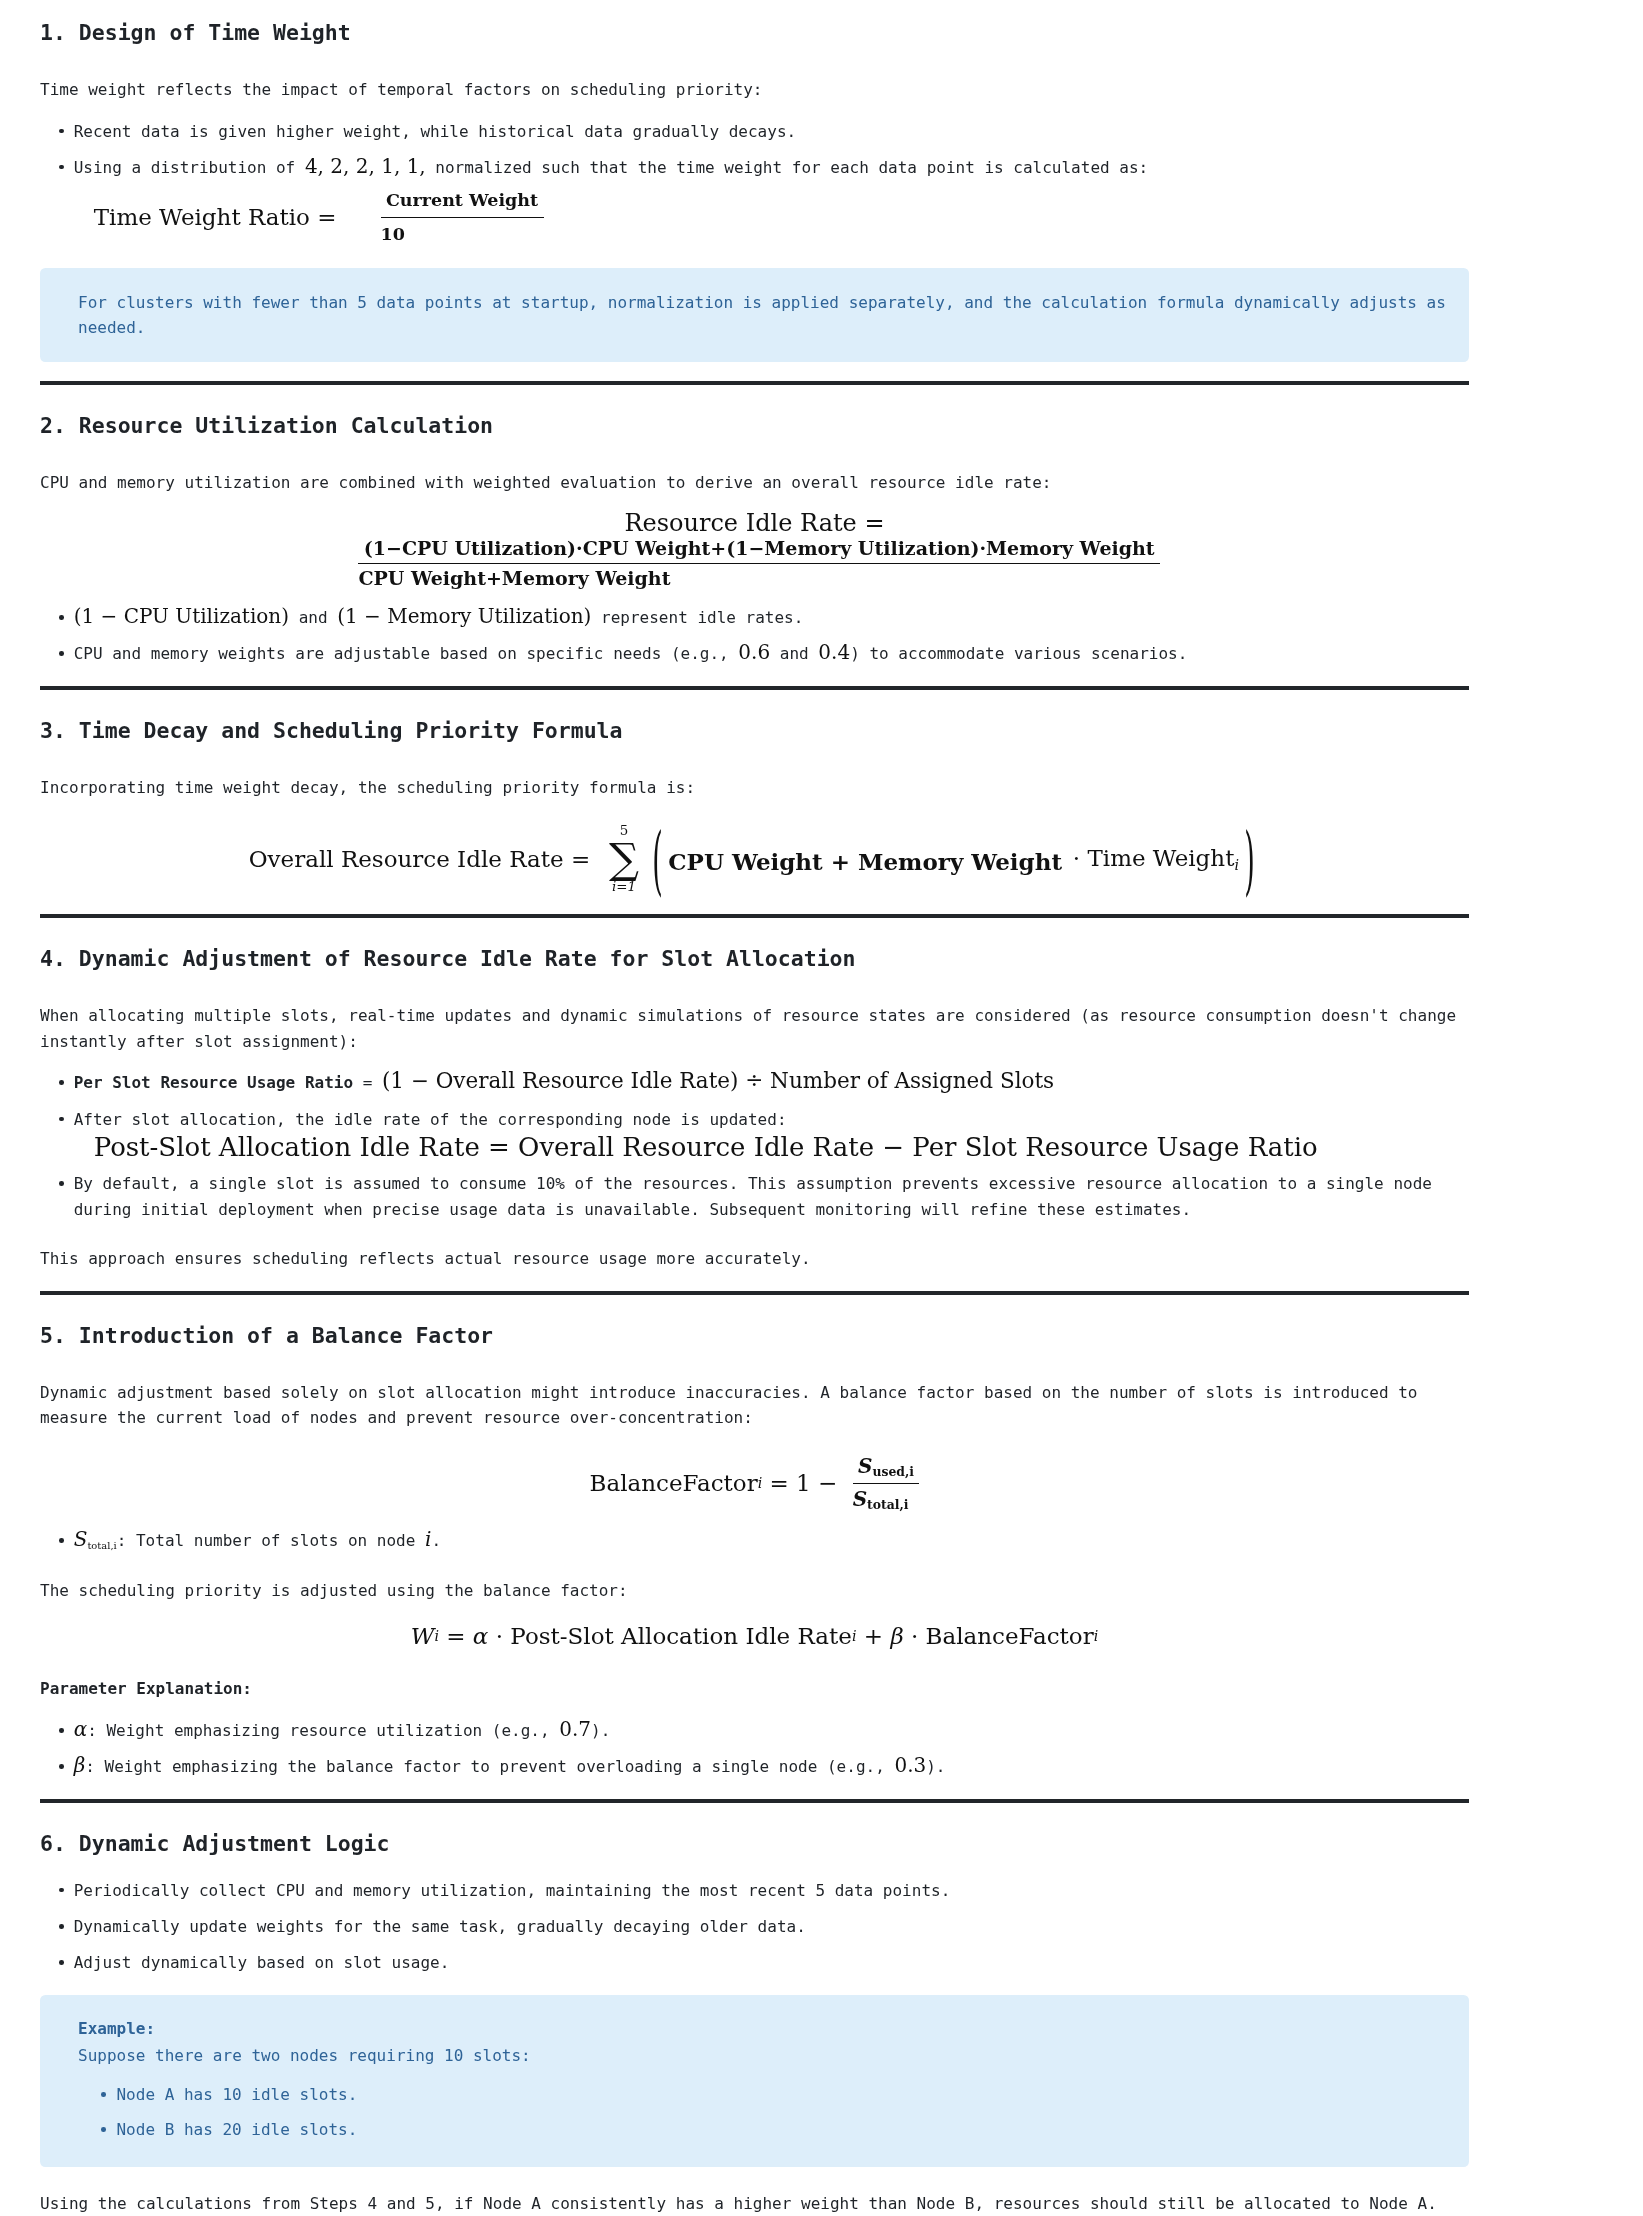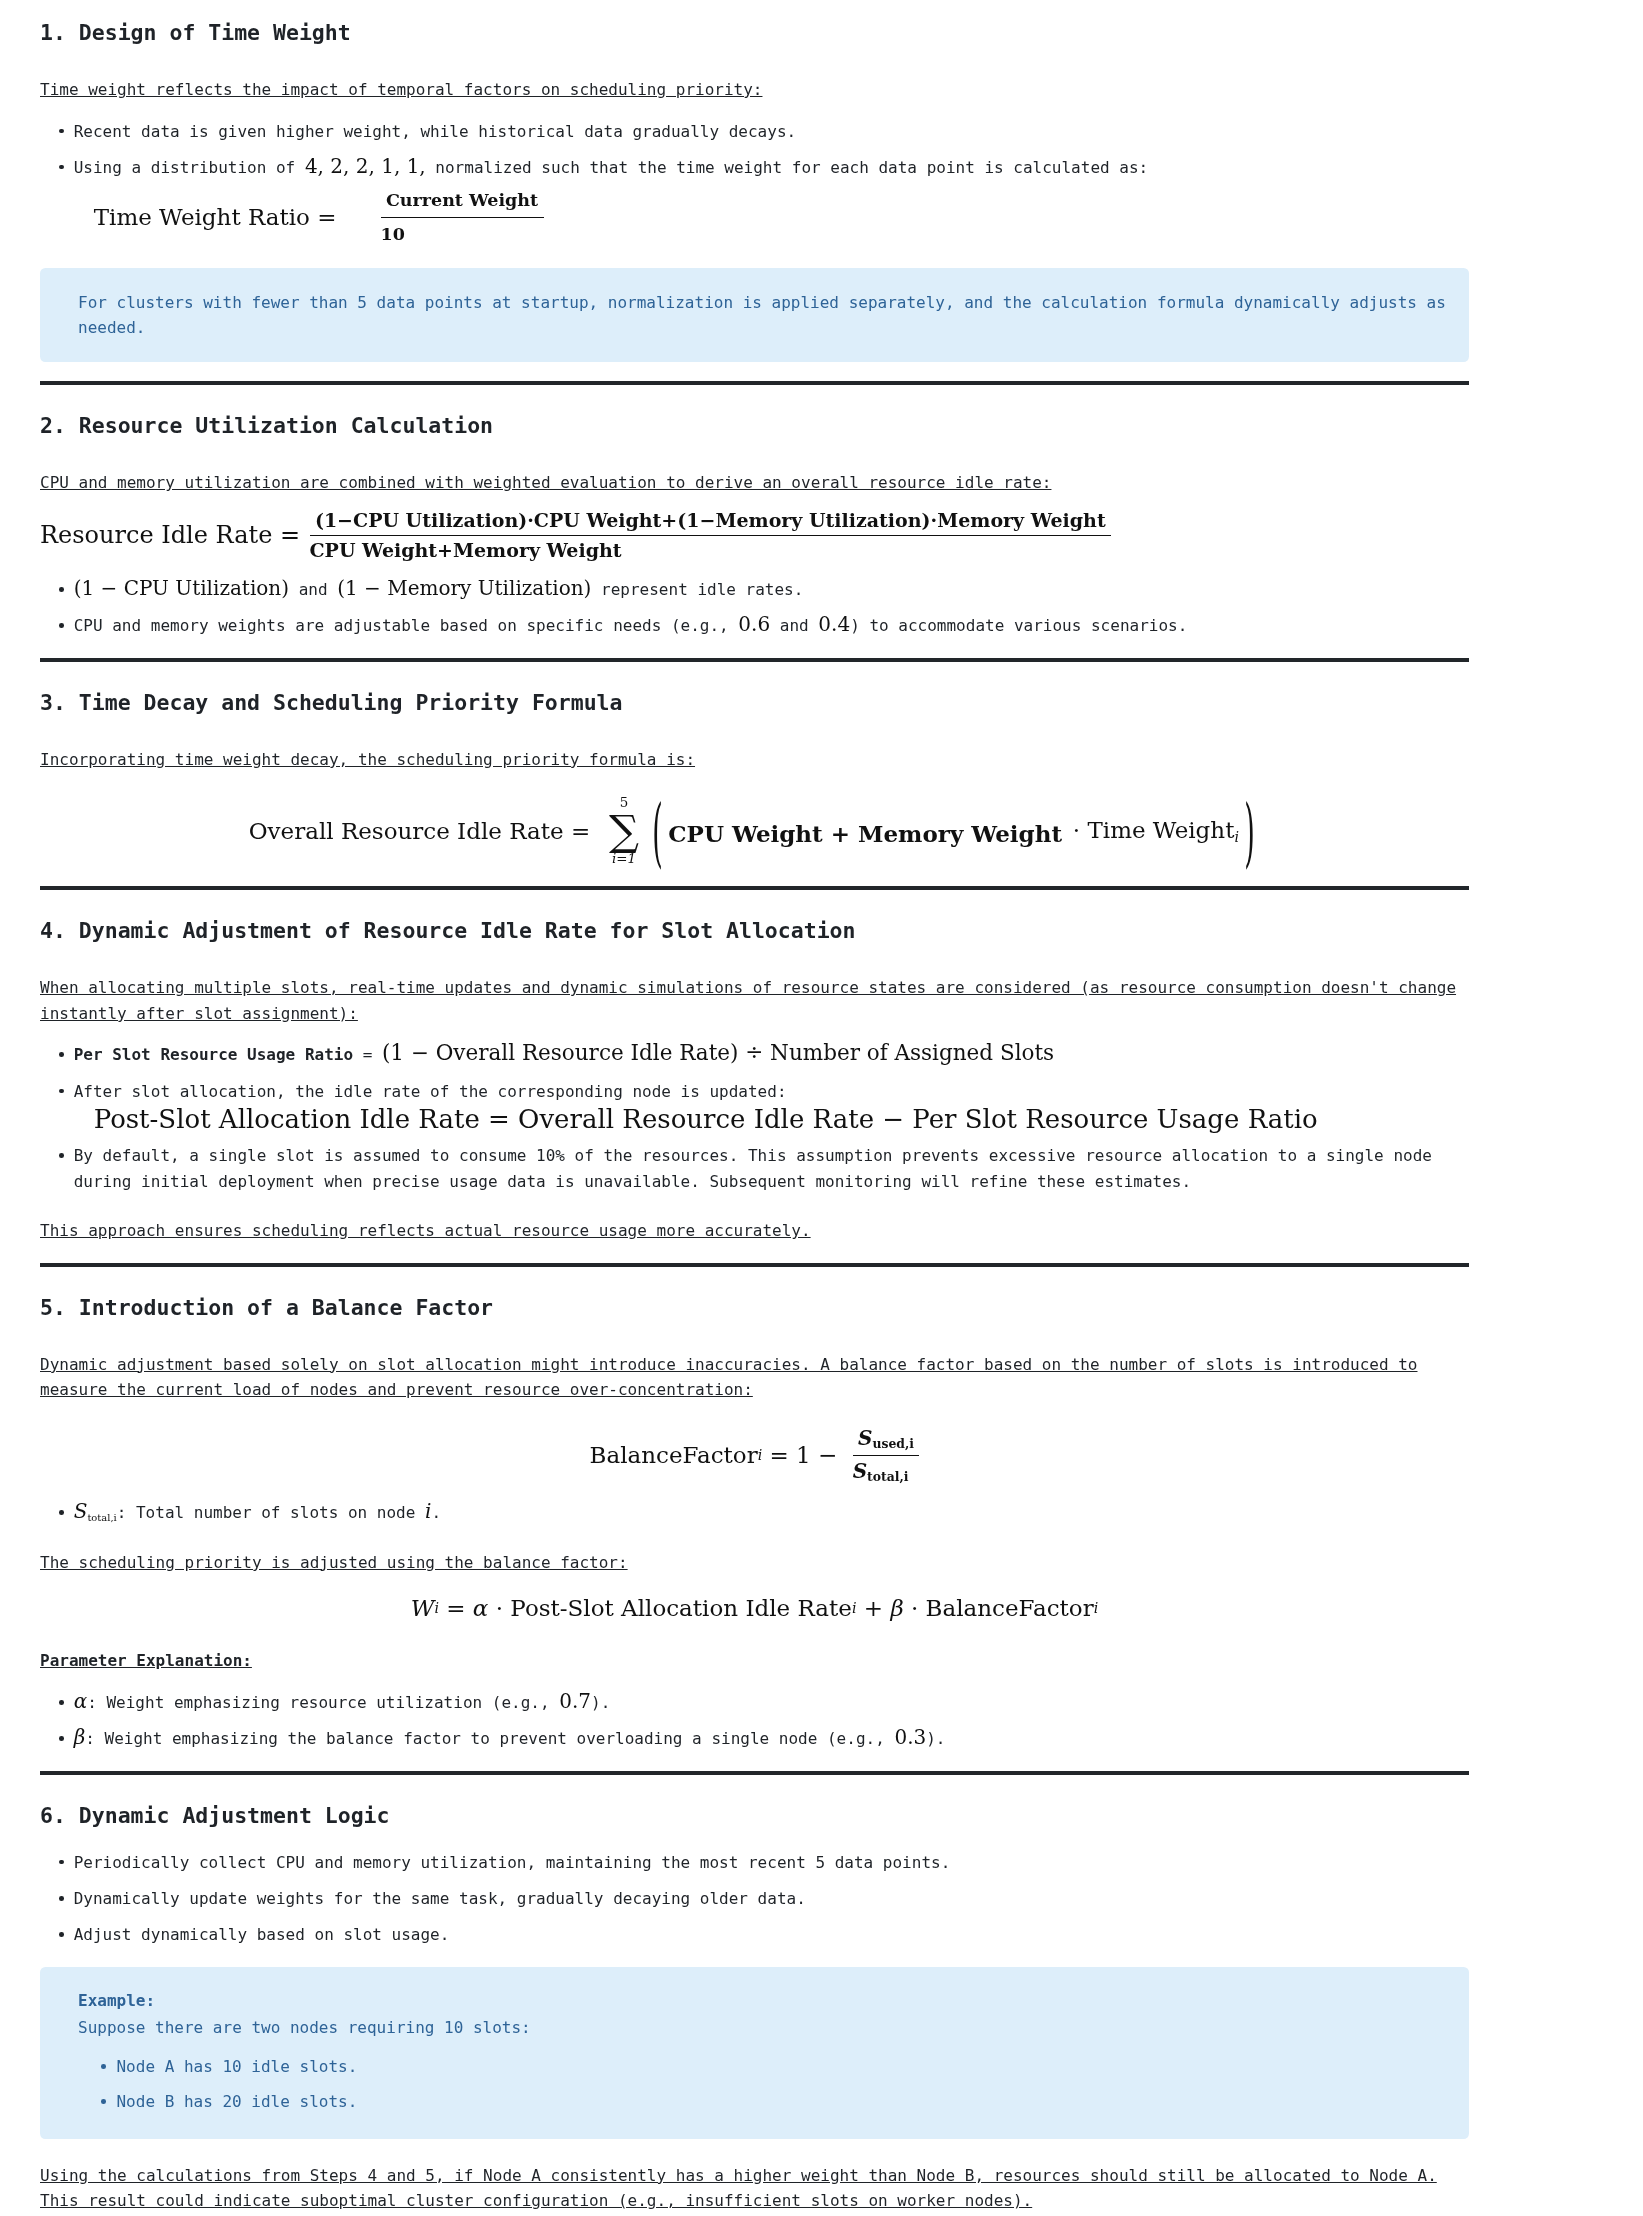--- a/index.html
+++ b/index.html
@@ -7,41 +7,41 @@
     position:relative;
     width:1540px;height:2216px;
     box-sizing:border-box;
     padding:19px 71px 0 40px;
     overflow:hidden;
     font-family:"DejaVu Sans Mono","Liberation Mono",monospace;
     color:#1f2328;
     background:#ffffff;
   }
   h2{font-size:21.5px;line-height:28px;font-weight:700;margin:0;color:#1f2328;}
-  p{font-size:16px;line-height:25.5px;margin:0;text-decoration:underline;}
+  p{font-size:16px;line-height:25.5px;margin:0;}
   .intro{margin-top:30px;}
   .divider{height:4px;background:#22262a;border:none;margin:19px 0 27px 0;}
   .bullets{margin-top:16px;}
   .bullet{display:flex;align-items:flex-start;margin-left:19px;margin-top:10.8px;font-size:16px;line-height:25.5px;}
   .bullet .dot{flex:none;width:4.7px;height:4.7px;border-radius:50%;background:#1f2328;margin:10px 0 0 0;}
   .bullet .bt{margin-left:10px;}
   
   .m{font-family:"DejaVu Serif","Liberation Serif",serif;color:#111111;}
   .mi{font-size:20px;line-height:1;}
   .md{font-size:21.5px;line-height:1;}
   .it{font-style:italic;}
   .msub{font-size:0.62em;vertical-align:-0.28em;}
   .dmath{display:flex;align-items:center;font-family:"DejaVu Serif","Liberation Serif",serif;color:#111111;}
   .dmath span{white-space:pre;}
   .frac{display:inline-flex;flex-direction:column;vertical-align:middle;font-weight:bold;}
   .frac .fnum{border-bottom:1.3px solid #111111;padding:0 5.4px 3.4px 5.4px;}
   .frac .fden{padding-top:3.4px;}
   .s1f{margin:8px 0 1.3px 20px;font-size:23px;gap:36px;}
   .s1f .frac{font-size:17.5px;margin-left:8px;}
-  .s2f{margin:13.4px 0 5.4px 0;font-size:24px;}
+  .s2f{margin:13.4px 0 5.4px 0;font-size:24px;flex-direction:column;}
   .s2f .frac{font-size:19px;margin-left:9.4px;}
   .s3f{margin:23px 0 15px 0;font-size:23px;justify-content:center;}
   .s3f .f-lhs{margin-right:10.8px;}
   .sum{display:inline-flex;flex-direction:column;align-items:center;line-height:1;margin:0 8px;}
   .sum .slim{font-size:13.4px;line-height:1.2;}
   .sum .ssigma{font-size:42px;line-height:0.95;}
   .bigp{display:inline-block;font-size:27px;transform:scaleY(2.8);transform-origin:center;margin:0 5.4px;font-weight:400;}
   .tail{margin-left:10.8px;}
   .center{justify-content:center;}
   .s5f{margin:23px 0 12px 0;font-size:23px;}

